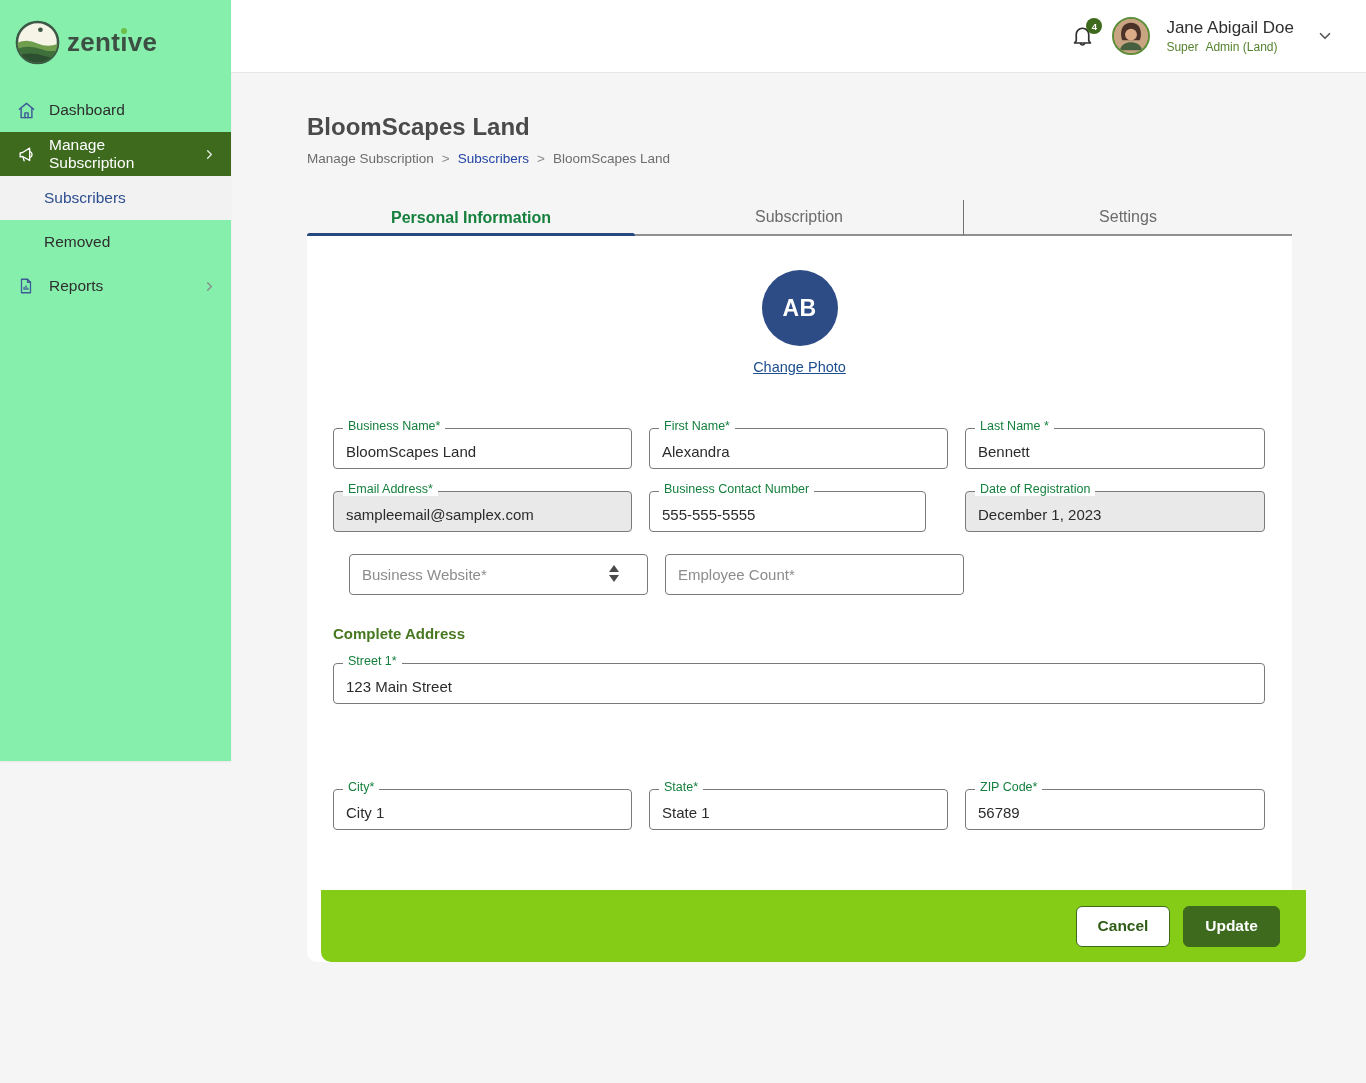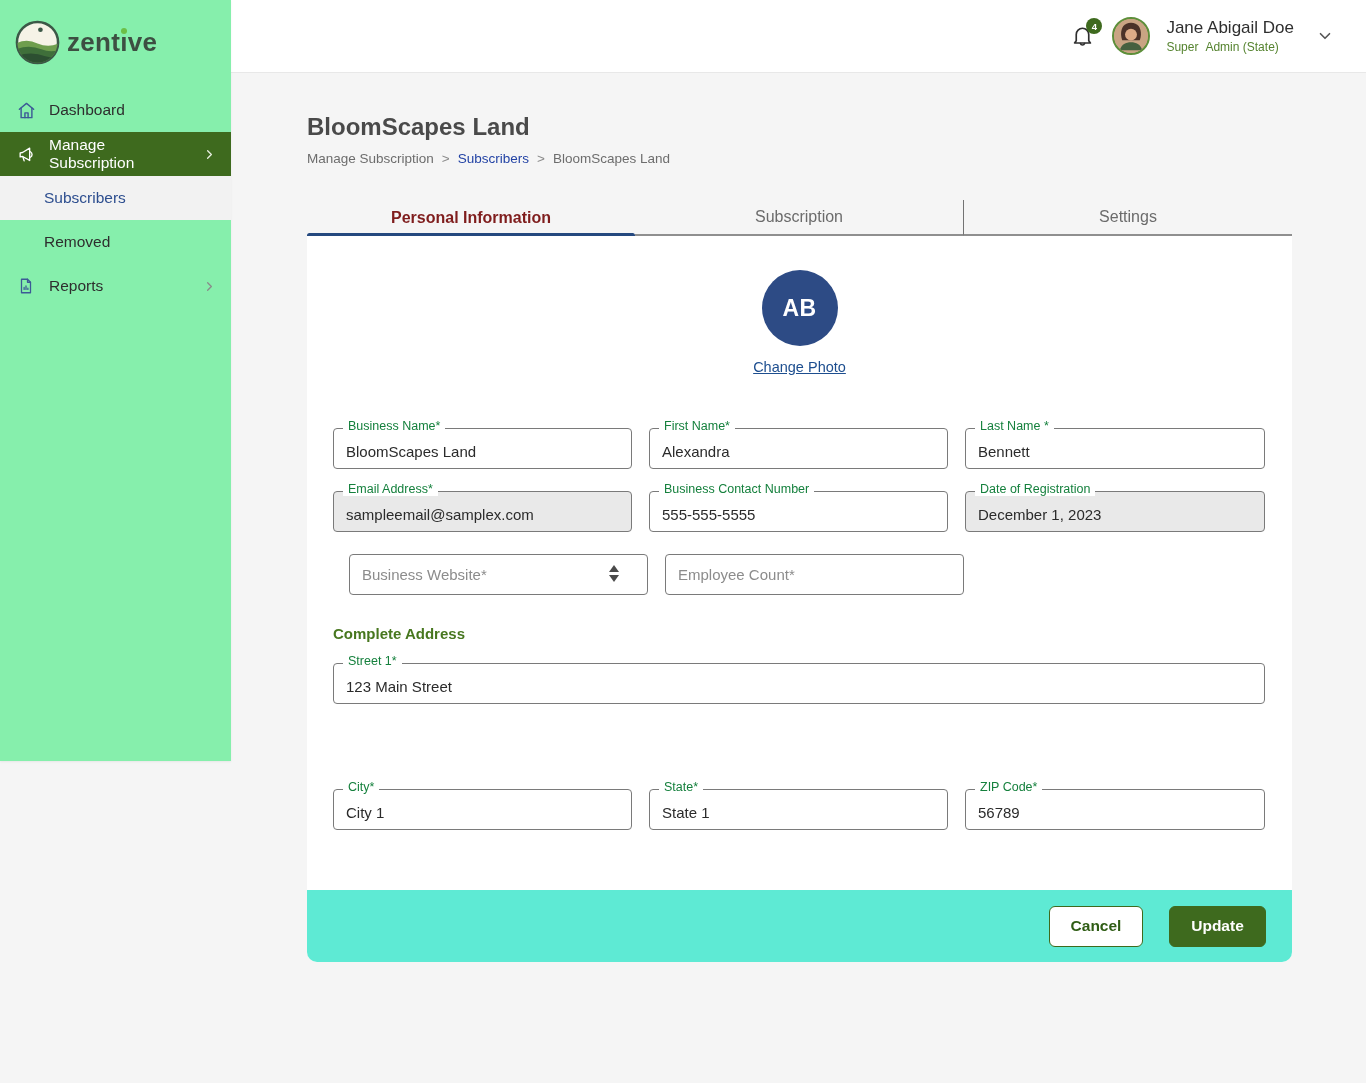--- a/index.html
+++ b/index.html
@@ -79,21 +79,21 @@
   
   .tabs {
     position:absolute; left:307px; top:200px; width:985px; height:36px;
     display:flex;
   }
   .tab {
     flex:1; position:relative; display:flex; align-items:center; justify-content:center;
     font-size:16px; color:#6b6b6b; cursor:pointer;
     border-bottom:2px solid #8f8f8f;
   }
-  .tab.active { color:#7f1d1d; font-weight:bold; border-bottom:none; }
+  .tab.active { color:#15803d; font-weight:bold; border-bottom:none; }
   .tab-underline {
     position:absolute; left:0; bottom:-2px; width:100%; height:5px;
     background:#25497f; border-radius:3px;
   }
   .tab.tab-last { border-left:1px solid #737373; }
 
   
   .card {
     position:absolute; left:307px; top:236px; width:985px; height:726px;
     background:#ffffff; border-radius:0 0 10px 10px;
@@ -126,24 +126,24 @@
     position:absolute; right:13px; top:11px; display:flex; flex-direction:column;
     gap:3px; cursor:pointer;
   }
   .tri-up { width:0; height:0; border-left:5.5px solid transparent; border-right:5.5px solid transparent; border-bottom:7px solid #4a4a4a; }
   .tri-down { width:0; height:0; border-left:5.5px solid transparent; border-right:5.5px solid transparent; border-top:7px solid #4a4a4a; }
   .section-heading {
     position:absolute; left:26px; top:389px;
     font-size:15px; font-weight:bold; color:#47771F;
   }
   .card-footer {
-    position:absolute; left:0; bottom:0; width:100%; height:72px;
-    background:#5eead4; border-radius:0 0 10px 10px;
+    position:absolute; left:14px; bottom:0; width:100%; height:72px;
+    background:#84cc16; border-radius:0 0 10px 10px;
     display:flex; align-items:center; justify-content:flex-end;
-    padding-right:26px; gap:26px;
+    padding-right:26px; gap:13px;
   }
   .btn {
     height:41px; border-radius:6px; font-size:15.5px; font-weight:bold;
     display:flex; align-items:center; justify-content:center; cursor:pointer;
     font-family:"Liberation Sans", sans-serif;
   }
   .btn-cancel { width:94px; background:#ffffff; border:1px solid #3E6A1E; color:#2F5D15; }
   .btn-update { width:97px; background:#3E6A1E; border:1px solid #3E6A1E; color:#ffffff; }
 </style>
 </head>
@@ -163,21 +163,21 @@
         <circle cx="18" cy="18" r="18" fill="#c9a483"></circle>
         <path d="M18 4c-7.5 0-10.5 5.5-10.5 12 0 3.5 1.2 6.5 1.2 6.5h18.6s1.2-3 1.2-6.5C28.5 9.5 25.5 4 18 4z" fill="#4a3228"></path>
         <circle cx="18" cy="16.5" r="6.3" fill="#dcab87"></circle>
         <path d="M6 33c2-6.5 6.5-8.5 12-8.5S28 26.5 30 33z" fill="#46603f"></path>
       </svg>
     </div>
     <div class="user-meta">
       <div class="user-name">Jane Abigail Doe</div>
       <div class="user-role">
         <span>Super</span>
-        <span>Admin (State)</span>
+        <span>Admin (Land)</span>
       </div>
     </div>
     <span class="chev-down">
       <svg viewBox="0 0 24 24" width="18" height="18" fill="none" stroke="#555" stroke-width="2.2" stroke-linecap="round" stroke-linejoin="round">
           <path d="m6 9 6 6 6-6"></path>
         </svg>
     </span>
   </div>
 </div>
 
@@ -291,21 +291,21 @@
   </div>
   <div class="field" style="left:658px; top:192px; width:300px;">
     <span class="flabel">Last Name *</span>
     <input class="finput" value="Bennett" style="">
   </div>
 
   <div class="field" style="left:26px; top:255px; width:299px;">
     <span class="flabel">Email Address*</span>
     <input class="finput" disabled="" value="sampleemail@samplex.com" style="">
   </div>
-  <div class="field" style="left:342px; top:255px; width:299px;">
+  <div class="field" style="left:342px; top:255px; width:277px;">
     <span class="flabel">Business Contact Number</span>
     <input class="finput" value="555-555-5555" style="">
   </div>
   <div class="field" style="left:658px; top:255px; width:300px;">
     <span class="flabel">Date of Registration</span>
     <input class="finput" disabled="" value="December 1, 2023" style="">
   </div>
 
   <div class="field" style="left:26px; top:318px; width:299px;">
     <input class="finput no-label" placeholder="Business Website*" style="">

